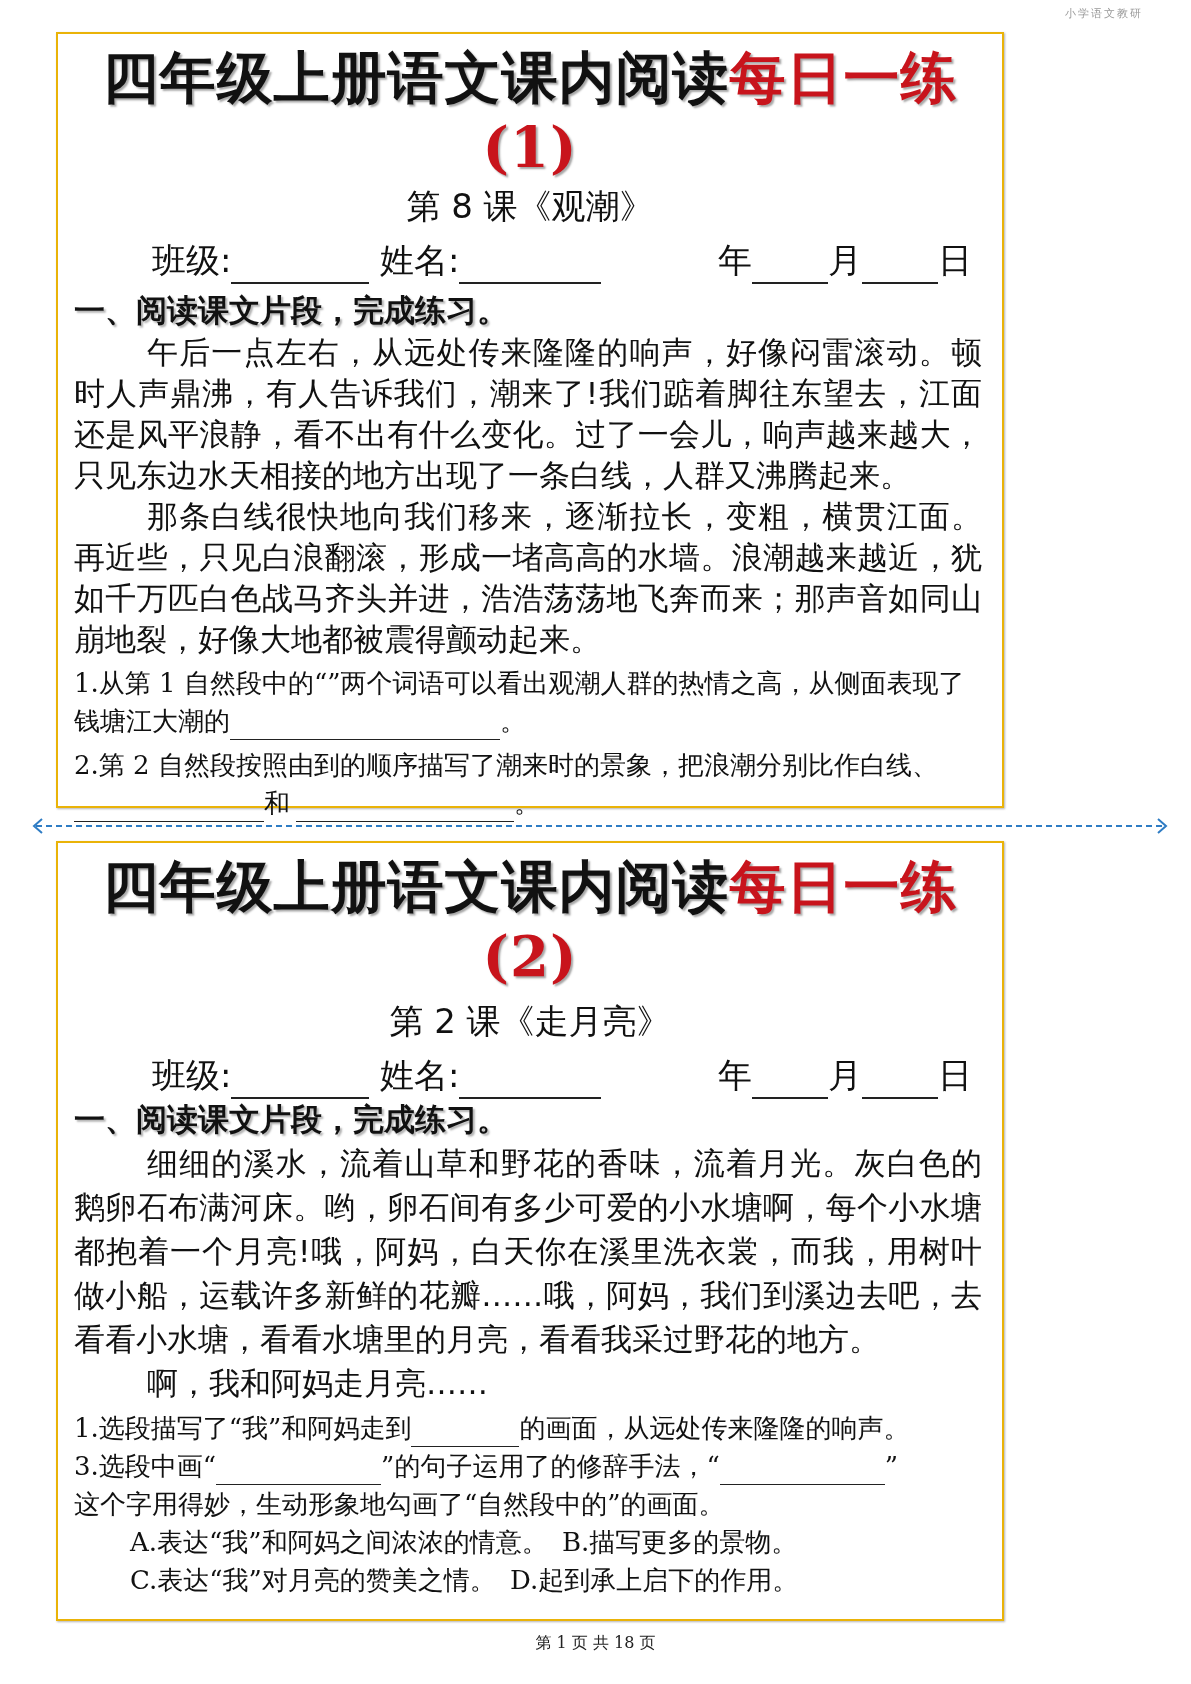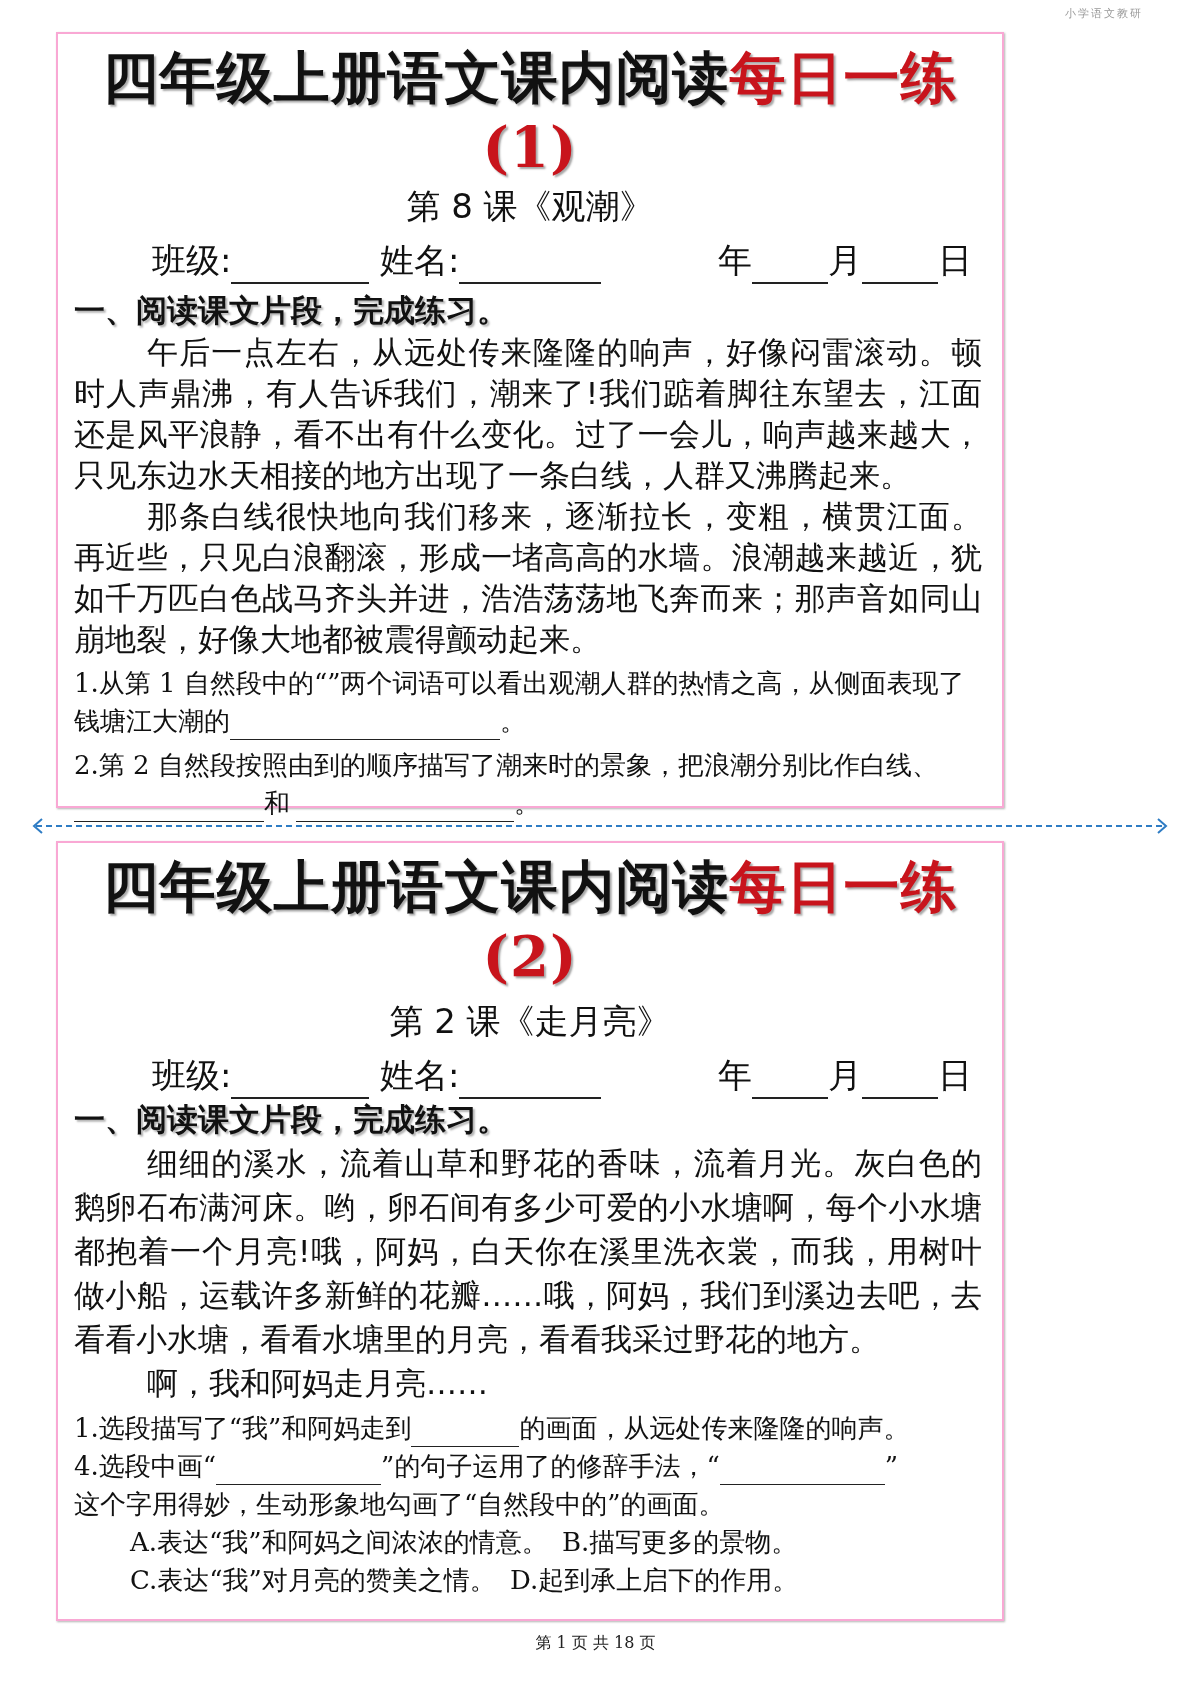--- a/index.html
+++ b/index.html
@@ -1,20 +1,20 @@
 <!DOCTYPE html>
 <html><head>
 <meta charset="utf-8">
 <style>
   html, body { margin:0; padding:0; background:#ffffff; }
   body { width:1191px; height:1684px; position:relative; overflow:hidden;
          font-family:"DejaVu Serif", serif; color:#111; }
   .header-mark { position:absolute; right:48px; top:6px; font-size:11px; color:#999;
                  font-family:"DejaVu Sans", sans-serif; letter-spacing:2px;margin-left:8px; }
-  .card { position:absolute; left:56px; width:948px; border:2px solid #f9a8d4;
+  .card { position:absolute; left:56px; width:948px; border:2px solid #eab308;
           box-shadow:1px 1px 2px rgba(0,0,0,0.3); background:#fff; box-sizing:border-box; }
   .card.c1 { top:32px; height:776px; }
   .card.c2 { top:841px; height:780px; }
   .title { text-align:center; font-family:"DejaVu Serif", serif; font-weight:bold;
            font-size:56px; line-height:70px; margin-top:8px; letter-spacing:1px;
            text-shadow:2px 2px 2px rgba(0,0,0,0.35); }
   .title .red { color:#c8141c; }
   .subtitle { text-align:center; font-family:"DejaVu Sans", sans-serif; font-size:34px;
               line-height:48px; margin-top:0px; }
   .info-row { position:relative; height:58px; font-family:"DejaVu Sans", sans-serif; font-size:34px; }
@@ -78,21 +78,21 @@
     <span style="left:322px"><span style="position:static">姓名:</span><span class="blank" style="position:static;width:142px"></span></span>
     <span style="left:660px"><span style="position:static">年</span><span class="blank" style="position:static;width:76px"></span><span style="position:static">月</span><span class="blank" style="position:static;width:76px"></span><span style="position:static">日</span></span>
   </div>
   <div class="section-head" style="margin-top:-6px">一、阅读课文片段，完成练习。</div>
   <div class="para indent" style="line-height:44px"><span>细细的溪水，流着山草和野花的香味，流着月光。灰白色的鹅卵石布满河床。哟，</span><span class="u">卵石间有多少可爱的小水塘啊，每个小水塘都抱着一个月亮!</span><span>哦，阿妈，白天你在溪里洗衣裳，而我，用树叶做小船，运载许多新鲜的花瓣……哦，阿妈，我们到溪边去吧，去看看小水塘，看看水塘里的月亮，看看我采过野花的地方。</span></div>
   <div class="para indent" style="line-height:44px">啊，我和阿妈走月亮……</div>
   <div class="q" style="margin-top:4px">
     <span>1.选段描写了“我”和阿妈走到</span><span class="blank" style="width:108px"></span><span>的画面，从远处传来隆隆的响声。</span>
   </div>
   <div class="q">
-    <span>4.选段中画“</span><span class="blank" style="width:165px"></span><span>”的句子运用了的修辞手法，“</span><span class="blank" style="width:165px"></span><span>”</span><br>
+    <span>3.选段中画“</span><span class="blank" style="width:165px"></span><span>”的句子运用了的修辞手法，“</span><span class="blank" style="width:165px"></span><span>”</span><br>
     <span>这个字用得妙，生动形象地勾画了“自然段中的”的画面。</span>
   </div>
   <div class="opt">
     <span>A.表达“我”和阿妈之间浓浓的情意。</span>
     <span>B.描写更多的景物。</span>
   </div>
   <div class="opt">
     <span>C.表达“我”对月亮的赞美之情。</span>
     <span>D.起到承上启下的作用。</span>
   </div>

